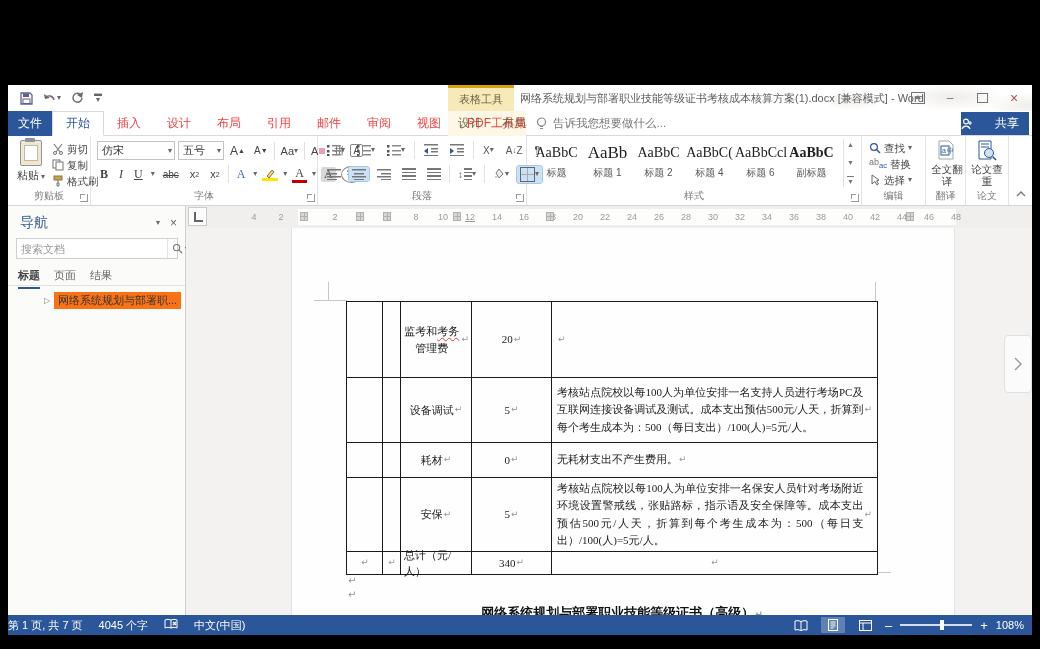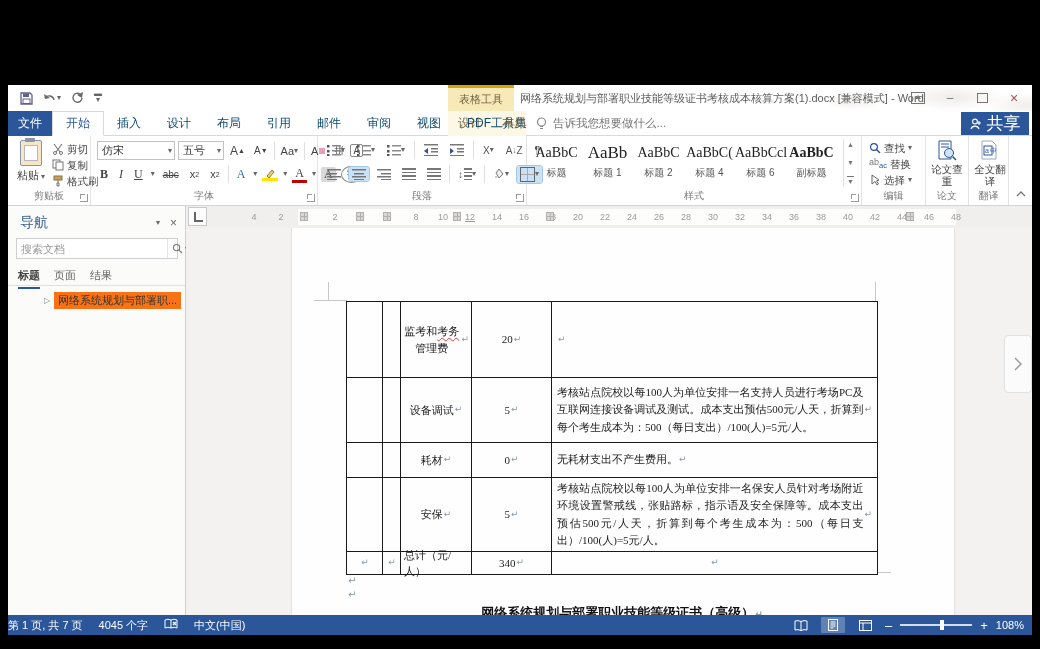--- a/index.html
+++ b/index.html
@@ -26,28 +26,28 @@
   .maxbox{width:9px;height:8px;border:1px solid #767676;}
   .ribopt{width:12px;height:10px;border:1px solid #767676;position:relative;}
   .ribopt:after{content:"";position:absolute;left:3px;top:2px;border-left:3px solid transparent;
     border-right:3px solid transparent;border-bottom:4px solid #767676;}
 
   
   .tabrow{position:absolute;left:0;top:26px;width:100%;height:25px;background:#fff;border-bottom:1px solid #d9d9d9;box-sizing:border-box;}
   .file-tab{position:absolute;left:0;top:0;width:44px;height:25px;background:#2b579a;color:#fff;
     font-size:12px;display:flex;align-items:center;justify-content:center;}
   #ribbon-tabs{position:absolute;left:44px;top:0;height:25px;display:flex;}
-  .rtab{height:25px;padding:0 13px;font-size:12px;color:#0c4a6e;display:flex;align-items:center;box-sizing:border-box;}
+  .rtab{height:25px;padding:0 13px;font-size:12px;color:#ef4444;display:flex;align-items:center;box-sizing:border-box;}
   .rtab.active{background:#fff;border:1px solid #d9d9d9;border-bottom:1px solid #fff;color:#2b579a;}
   .ctx-bg{position:absolute;left:440px;top:0;width:78px;height:25px;background:#fdf8e5;}
   #ctx-tabs{position:absolute;left:440px;top:0;height:25px;display:flex;}
   .ctab{height:25px;padding:0 10px;font-size:12px;color:#6e6346;display:flex;align-items:center;}
   .tellme{position:absolute;left:528px;top:0;height:25px;display:flex;align-items:center;gap:6px;color:#777;font-size:11.5px;}
   .share-btn{position:absolute;right:3px;top:1px;width:68px;height:23px;background:#2b579a;color:#fff;
-    font-size:17px;display:flex;align-items:center;justify-content:center;gap:5px;}
+    font-size:12px;display:flex;align-items:center;justify-content:flex-start;gap:22px;}
 
   
   .ribbon{position:absolute;left:0;top:51px;width:100%;height:70px;background:#fff;border-bottom:1px solid #d4d4d4;
     box-sizing:border-box;display:flex;}
   .rgroup{position:relative;height:69px;border-right:1px solid #e3e3e3;box-sizing:border-box;flex:none;}
   .rg-label{position:absolute;left:0;right:0;bottom:2px;text-align:center;font-size:10px;color:#7a7a7a;}
   .launcher{position:absolute;right:2px;bottom:3px;width:7px;height:7px;border-left:1px solid #9a9a9a;border-top:1px solid #9a9a9a;transform:rotate(180deg);}
   .launcher:after{content:"";position:absolute;right:0;bottom:0;width:4px;height:4px;border-right:1px solid #9a9a9a;border-bottom:1px solid #9a9a9a;}
   .dd{font-size:8px;color:#666;line-height:1;}
   .sbtn{display:inline-flex;align-items:center;justify-content:center;border-radius:2px;padding:1px 3px;}
@@ -478,44 +478,44 @@
             <svg class="ico12" viewBox="0 0 12 12">
                 <path d="M3 1 L3 10 L6 7.5 L8 11 L9.5 10 L7.5 6.8 L10 6 Z" fill="#fff" stroke="#666"></path>
               </svg>
             <span>选择</span>
               <span class="dd">▾</span>
           </div>
         </div>
         <div class="rg-label">编辑</div>
       </div>
 
+      <div class="rgroup g-trans">
+        <div class="bigbtn">
+          <svg width="22" height="22" viewBox="0 0 22 22">
+              <path d="M3 2 h10 l4 4 v14 h-14 z" fill="#fff" stroke="#9aa7bd"></path>
+              <rect x="5" y="7" width="8" height="9" fill="none" stroke="#2b579a"></rect>
+              <text x="6" y="14" font-size="7" fill="#2b579a">a</text>
+              <text x="11" y="14" font-size="7" fill="#2b579a">中</text>
+            </svg>
+          <span>全文翻译</span>
+        </div>
+        <div class="rg-label">翻译</div>
+      </div>
+
       <div class="rgroup g-paper">
         <div class="bigbtn">
           <svg width="22" height="22" viewBox="0 0 22 22">
               <path d="M3 2 h12 v18 h-12 z" fill="#fff" stroke="#2b579a"></path>
               <path d="M5 5h8M5 8h8" stroke="#2b579a"></path>
               <circle cx="13" cy="14" r="4.5" fill="#cfe3f5" stroke="#2b579a"></circle>
               <path d="M16.5 17.5 L20 21" stroke="#2b579a" stroke-width="1.6"></path>
             </svg>
           <span>论文查重</span>
         </div>
         <div class="rg-label">论文</div>
-      </div>
-
-      <div class="rgroup g-trans">
-        <div class="bigbtn">
-          <svg width="22" height="22" viewBox="0 0 22 22">
-              <path d="M3 2 h10 l4 4 v14 h-14 z" fill="#fff" stroke="#9aa7bd"></path>
-              <rect x="5" y="7" width="8" height="9" fill="none" stroke="#2b579a"></rect>
-              <text x="6" y="14" font-size="7" fill="#2b579a">a</text>
-              <text x="11" y="14" font-size="7" fill="#2b579a">中</text>
-            </svg>
-          <span>全文翻译</span>
-        </div>
-        <div class="rg-label">翻译</div>
       </div>
 
       <div class="ribbon-collapse">
         <svg width="10" height="6" viewBox="0 0 10 6">
             <path d="M1 5 L5 1 L9 5" fill="none" stroke="#777" stroke-width="1.3"></path>
           </svg>
       </div>
     </div>
 
     <div class="workspace">

